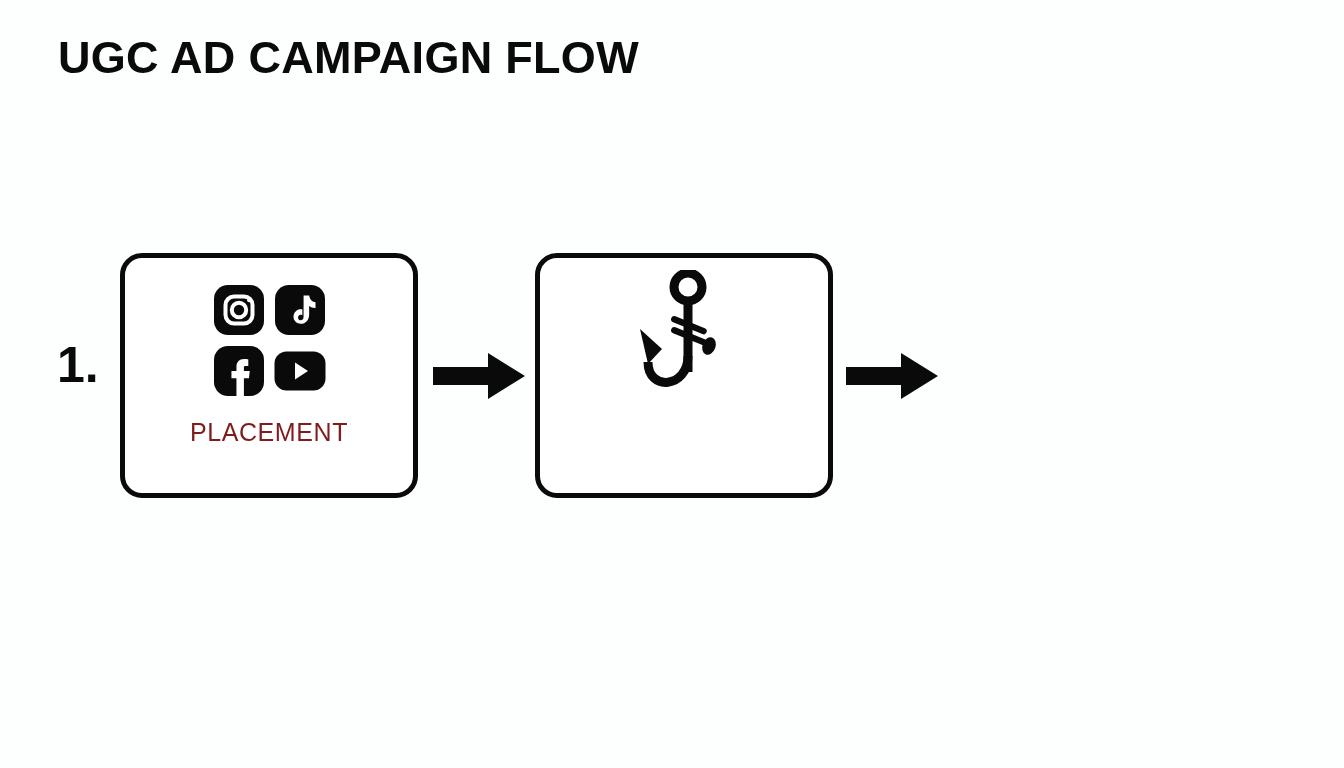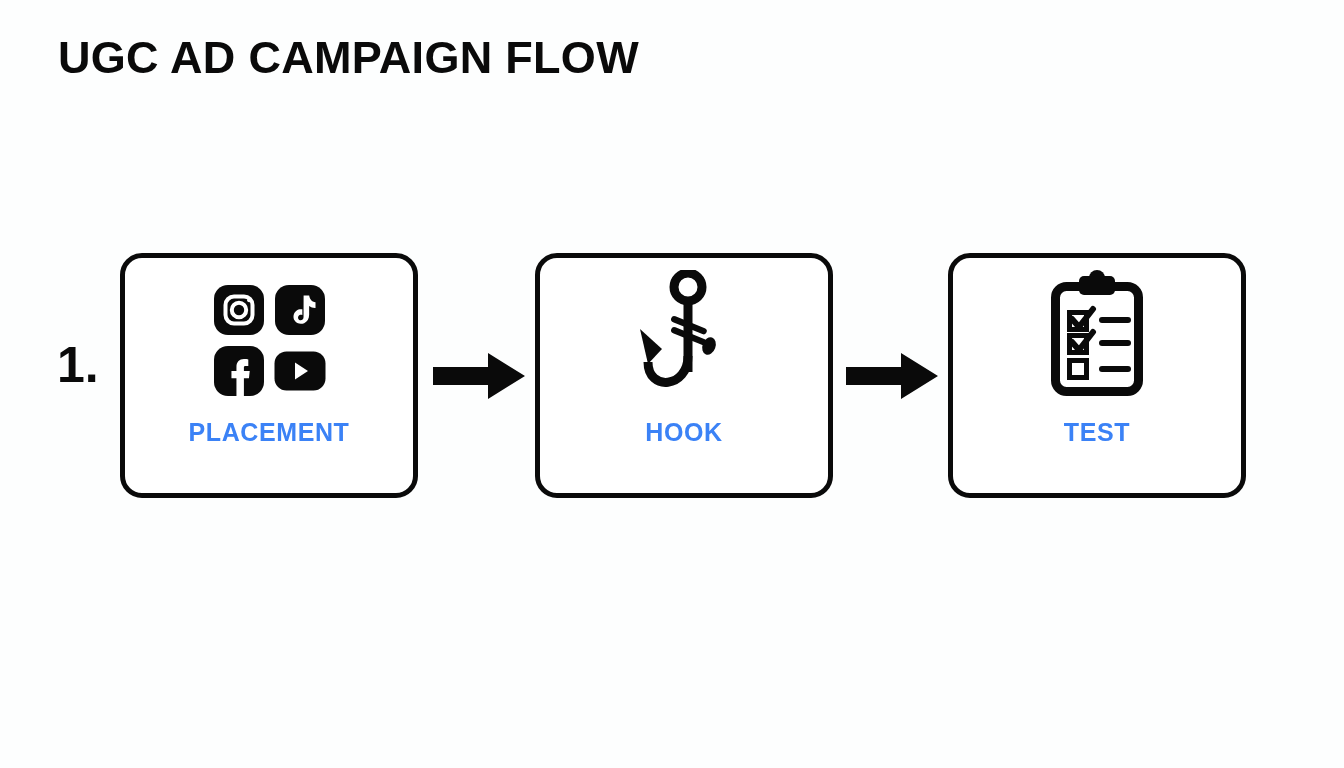--- a/index.html
+++ b/index.html
@@ -68,23 +68,23 @@
   .card-icon-area {
     height: 160px;
     display: flex;
     align-items: center;
     justify-content: center;
     width: 100%;
   }
 
   .card-label {
     font-size: 25px;
-    font-weight: bold;
+    font-weight: normal;
     letter-spacing: 0.6px;
-    color: #3b82f6;
+    color: #7f1d1d;
     text-align: center;
     width: 100%;
   }
 
   
   .social-grid {
     display: grid;
     grid-template-columns: 52px 52px;
     grid-template-rows: 52px 52px;
     gap: 9px;
@@ -190,54 +190,22 @@
           <rect x="34" y="63" width="38" height="6.4" rx="3.2" fill="#0a0a0a" transform="rotate(22 53 66)"></rect>
 
           <ellipse cx="73" cy="76" rx="6.5" ry="9" fill="#0a0a0a" transform="rotate(20 73 76)"></ellipse>
 
           <path d="M52 86 C52 118 12 122 12 92" fill="none" stroke="#0a0a0a" stroke-width="9" stroke-linecap="butt"></path>
 
           <path d="M12 94 L4 59 L26 79 Z" fill="#0a0a0a"></path>
         </svg>
       </div>
     </div>
-    <div class="card-label">HOOK</div>
   </div>
 
   <div class="flow-arrow" data-index="1">
     <svg width="92" height="46" viewBox="0 0 92 46" aria-hidden="true">
       <path d="M0 14 H55 V0 L92 23 L55 46 V32 H0 Z" fill="#0a0a0a"></path>
     </svg>
   </div>
 
-  <div class="flow-card" data-index="2">
-    <div class="card-icon-area">
-      <div>
-        <svg width="104" height="132" viewBox="0 0 104 132" aria-hidden="true">
-
-          <rect x="10.5" y="16.5" width="83" height="105" rx="11" fill="none" stroke="#0a0a0a" stroke-width="9"></rect>
-
-          <rect x="34" y="6" width="36" height="19" rx="5" fill="#0a0a0a"></rect>
-          <path d="M44 8 a8 8 0 0 1 16 0 z" fill="#0a0a0a"></path>
-
-          <g>
-            <rect x="24.5" y="42.5" width="17" height="17" fill="none" stroke="#0a0a0a" stroke-width="5"></rect>
-            <path d="M27 49 L34 57 L48 39" fill="none" stroke="#0a0a0a" stroke-width="6" stroke-linecap="round" stroke-linejoin="round"></path>
-            <rect x="54" y="47" width="32" height="6" rx="3" fill="#0a0a0a"></rect>
-          </g>
-
-          <g>
-            <rect x="24.5" y="65.5" width="17" height="17" fill="none" stroke="#0a0a0a" stroke-width="5"></rect>
-            <path d="M27 72 L34 80 L48 62" fill="none" stroke="#0a0a0a" stroke-width="6" stroke-linecap="round" stroke-linejoin="round"></path>
-            <rect x="54" y="70" width="32" height="6" rx="3" fill="#0a0a0a"></rect>
-          </g>
-
-          <g>
-            <rect x="24.5" y="90.5" width="17" height="17" fill="none" stroke="#0a0a0a" stroke-width="5"></rect>
-            <rect x="54" y="96" width="32" height="6" rx="3" fill="#0a0a0a"></rect>
-          </g>
-        </svg>
-      </div>
-    </div>
-    <div class="card-label">TEST</div>
-  </div>
 
 </div>
 
 </body></html>

